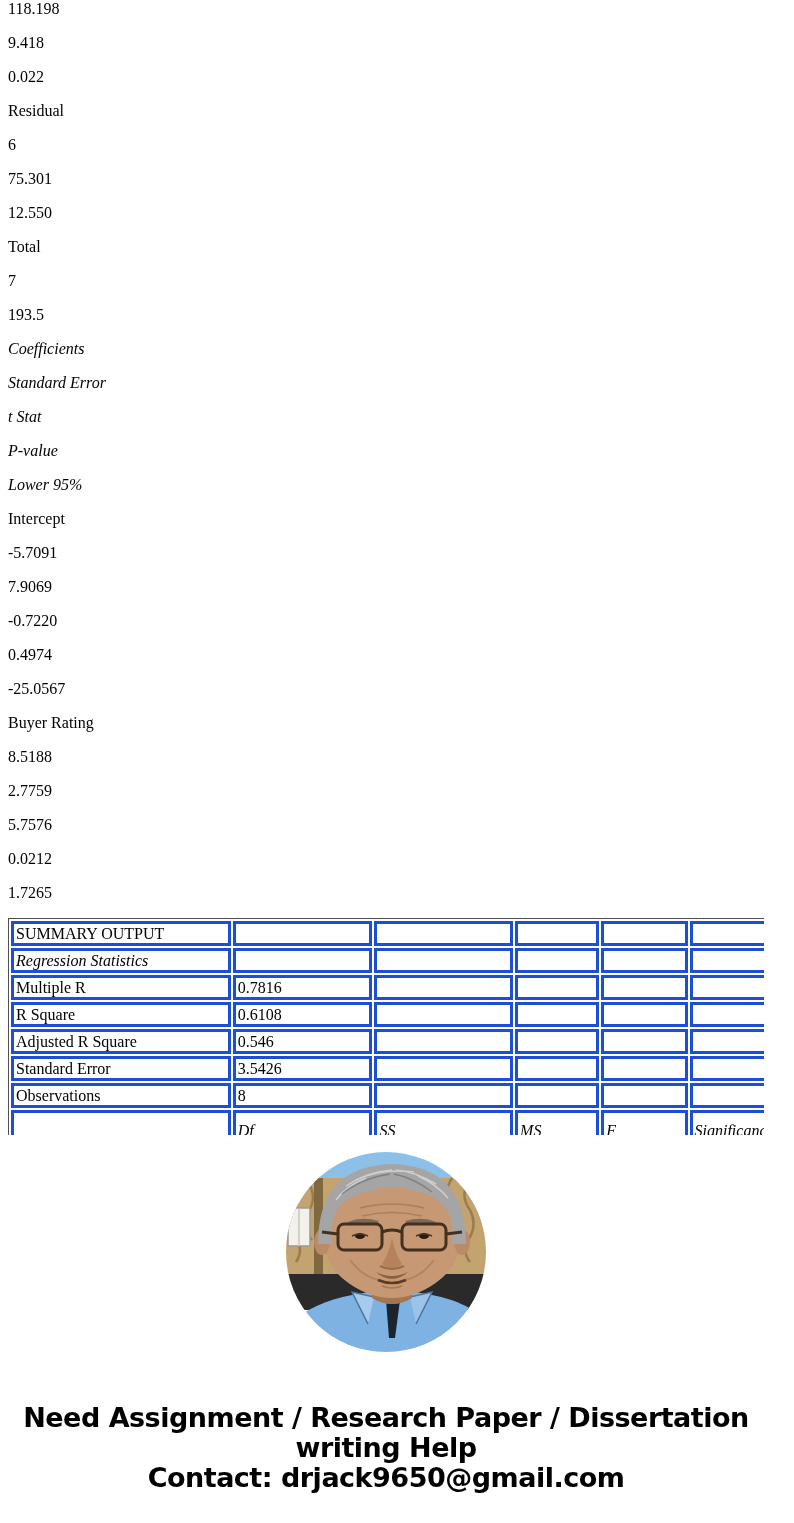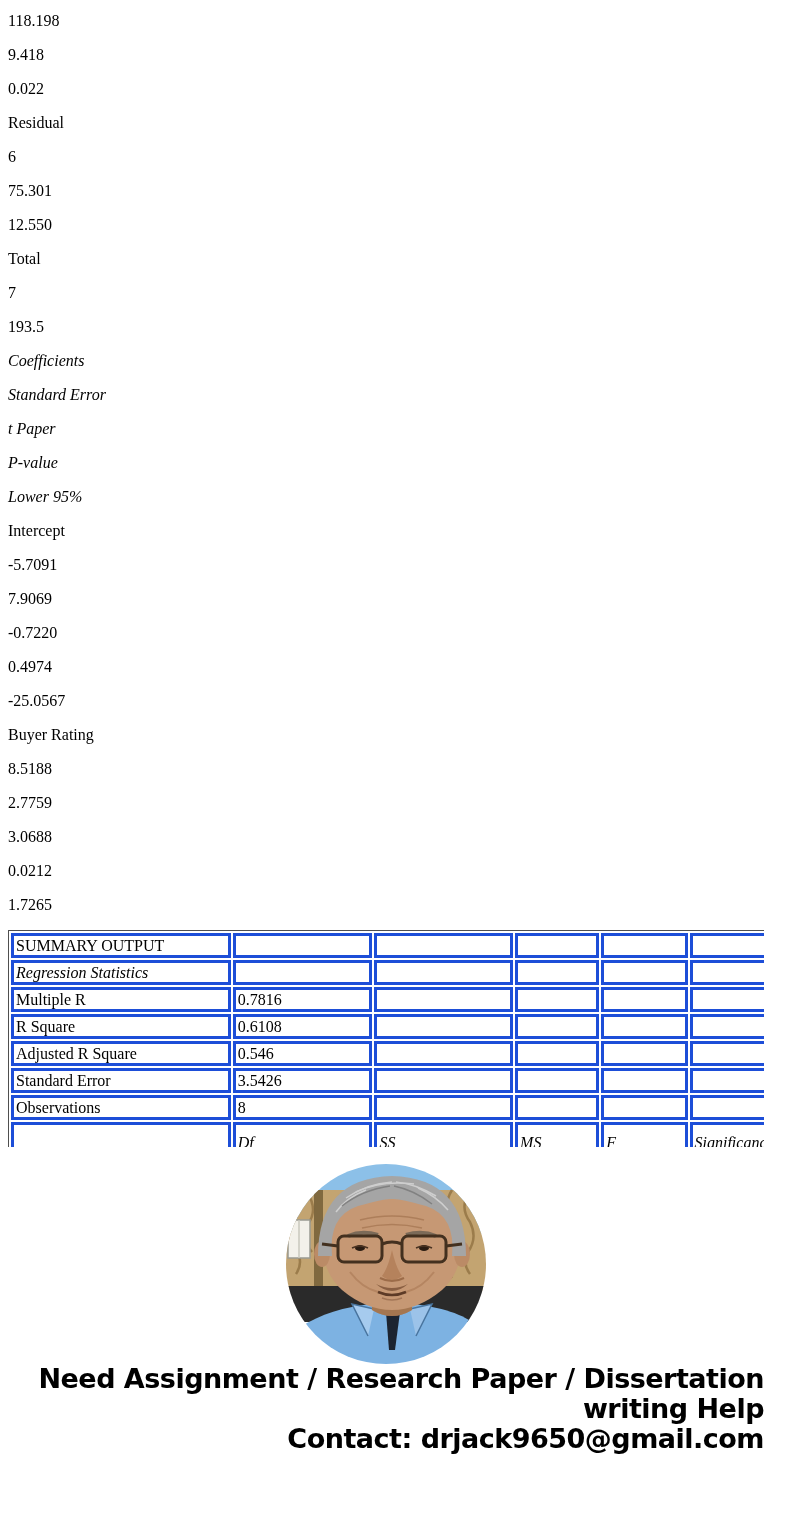--- a/index.html
+++ b/index.html
@@ -1,18 +1,18 @@
 <!DOCTYPE html>
 <html><head>
 <meta charset="utf-8">
 <style>
   * { box-sizing: border-box; }
   html, body { margin: 0; padding: 0; background: #ffffff; color: #000000; }
   body { width: 794px; }
-  .page { padding: 12px 8px 30px 8px; width: 772px; }
+  .page { padding: 0 8px 30px 8px; width: 772px; }
 
   
   .stats p {
     font-family: "Liberation Serif", serif;
     font-size: 16px;
     line-height: 18px;
     margin: 16px 0;
   }
   .stats p:first-child { margin-top: 0; }
   .i { font-style: italic; }
@@ -46,21 +46,22 @@
   .avatar {
     width: 200px; height: 200px;
     margin: 17px auto 0 auto;
     border-radius: 50%;
     overflow: hidden;
   }
   .avatar svg { display: block; }
 
   
   .footer {
-    text-align: right;
+    margin-top: 51px;
+    text-align: center;
     font-family: "DejaVu Sans", "Liberation Sans", sans-serif;
     font-weight: 700;
     font-size: 27px;
     line-height: 30px;
     letter-spacing: -0.5px;
   }
 </style>
 </head>
 <body>
 
@@ -72,33 +73,33 @@
     <p>0.022</p>
     <p>Residual</p>
     <p>6</p>
     <p>75.301</p>
     <p>12.550</p>
     <p>Total</p>
     <p>7</p>
     <p>193.5</p>
     <p class="i">Coefficients</p>
     <p class="i">Standard Error</p>
-    <p class="i">t Paper</p>
+    <p class="i">t Stat</p>
     <p class="i">P-value</p>
     <p class="i">Lower 95%</p>
     <p>Intercept</p>
     <p>-5.7091</p>
     <p>7.9069</p>
     <p>-0.7220</p>
     <p>0.4974</p>
     <p>-25.0567</p>
     <p>Buyer Rating</p>
     <p>8.5188</p>
     <p>2.7759</p>
-    <p>3.0688</p>
+    <p>5.7576</p>
     <p>0.0212</p>
     <p>1.7265</p>
   </div>
 
   <div class="table-clip">
     <table class="summary">
       <colgroup>
         <col style="width:214px">
           <col style="width:136px">
           <col style="width:135px">

